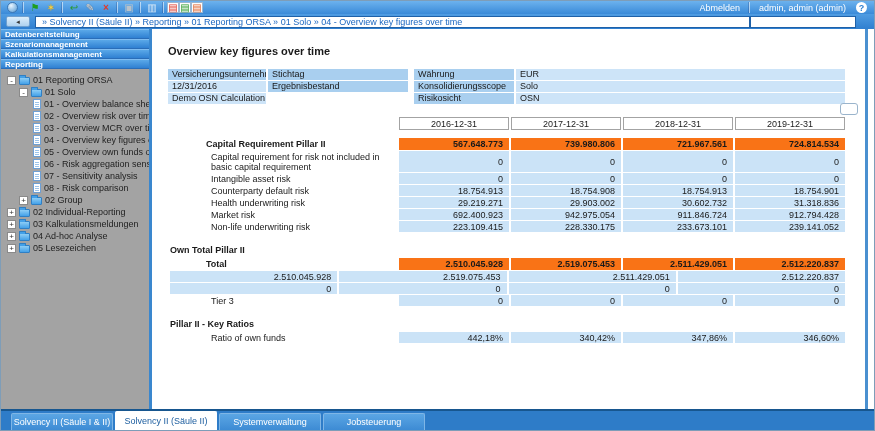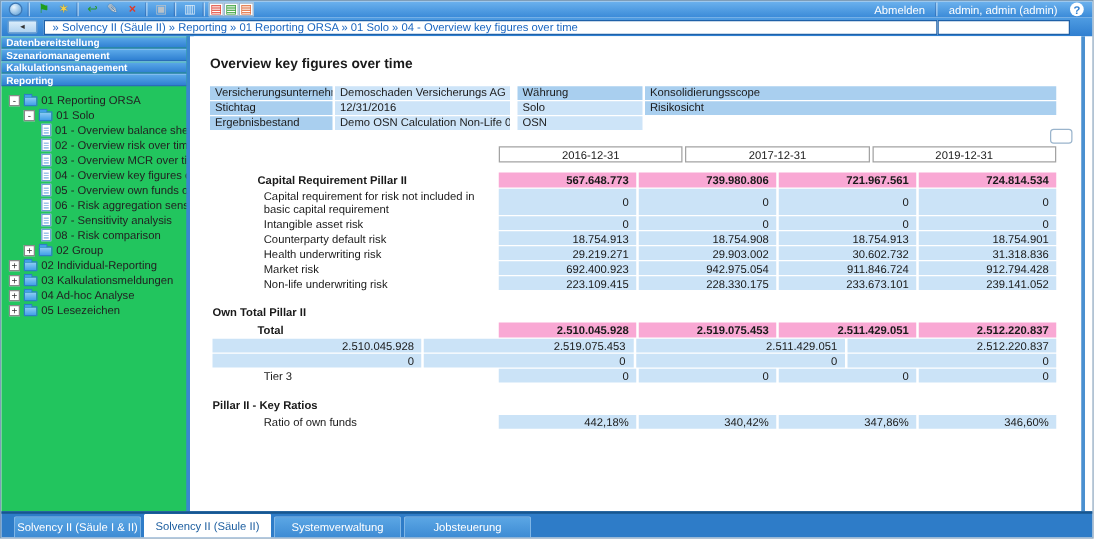--- a/index.html
+++ b/index.html
@@ -42,21 +42,21 @@
                   background:linear-gradient(#dceefb,#aed1ef); border:1px solid #6d9fd0;
                   display:flex; align-items:center; justify-content:center;
                   font-size:6px; color:#333; cursor:pointer; }
   .crumb { flex:1; height:12px; background:#fff; border:1px solid #1f61a8;
            display:flex; align-items:center; padding-left:6px; font-size:9px;
            color:#1a66c0; white-space:nowrap; overflow:hidden; }
   .quick-search { width:106px; height:12px; border:1px solid #1f61a8; margin-right:18px;
                   font-size:9px; padding:0 3px; }
 
   
-  .sidebar { position:absolute; top:28px; left:0; width:151px; bottom:21px; background:#22c55e;
+  .sidebar { position:absolute; top:28px; left:0; width:151px; bottom:21px; background:#a3a3a3;
              border-right:3px solid #3a87ce; display:flex; flex-direction:column; }
   .acc-header { height:10px; background:linear-gradient(#5aa8e8,#2f80d2);
                 border-top:1px solid #7fbcf0; border-bottom:1px solid #2a6db8;
                 color:#fff; font-size:8px; font-weight:bold; line-height:9px;
                 padding-left:4px; cursor:pointer; }
   .tree { flex:1; padding:5px 0 0 6px; overflow:hidden; }
   .tree-row { display:flex; align-items:center; height:12px; font-size:9px; color:#222;
               white-space:nowrap; overflow:hidden; cursor:pointer; }
   .d1 { padding-left:12px; } .d2 { padding-left:26px; }
   .expander { width:9px; height:9px; border:1px solid #8a8a8a; background:#fff; color:#333;
@@ -93,21 +93,21 @@
   .t-label { width:193px; flex:0 0 auto; font-size:9px; color:#1a1a1a; display:flex;
              align-items:center; padding-left:2px; line-height:10px;margin-left:36px; }
   .t-label.sub { padding-left:7px; }
   .t-label.bold { font-weight:bold; }
   .t-cell { flex:1; margin-left:2px; background:#cbe3f7; font-size:9px; color:#1a1a1a;
             display:flex; align-items:center; justify-content:flex-end; padding-right:6px;
             min-height:11px; }
   .t-row.hdr { margin-bottom:8px; }
   .t-row.hdr .t-cell { background:#fff; border:1px solid #a3a3a3; justify-content:center;
                        padding-right:0; min-height:13px; }
-  .t-row.total .t-cell { background:#f9a8d4; font-weight:bold; min-height:12px; }
+  .t-row.total .t-cell { background:#f97316; font-weight:bold; min-height:12px; }
   .t-row.twoline .t-cell { min-height:21px; }
   .t-section { font-size:9px; font-weight:bold; color:#1a1a1a; margin:11px 0 3px 2px; }
   .gap-lg { margin-top:13px; }
 
   
   .tabbar { position:absolute; left:0; right:0; bottom:0; height:21px; background:#2e7cc8;
             border-top:2px solid #17568f; display:flex; align-items:flex-end;
             padding-left:10px; gap:2px; }
   .tab { width:102px; height:17px; background:linear-gradient(#5ba6e4,#3d8bd4);
          border:1px solid #7fb6e6; border-bottom:none; border-radius:2px 2px 0 0;
@@ -229,40 +229,41 @@
     </div>
   </div>
 
   <div class="content">
     <div class="page-title">Overview key figures over time</div>
     <div class="scroll-thumb"></div>
 
     <div class="info-wrap">
       <div class="info-grid info-left">
         <div class="info-label">Versicherungsunternehmen</div>
-        <div class="info-value">Demoschaden Versicherungs AG</div>
         <div class="info-label">Stichtag</div>
         <div class="info-value">12/31/2016</div>
         <div class="info-label">Ergebnisbestand</div>
         <div class="info-value">Demo OSN Calculation Non-Life 04 - 189</div>
       </div>
       <div class="info-grid info-right">
         <div class="info-label">Währung</div>
+        <div class="info-value">EUR</div>
         <div class="info-label">Konsolidierungsscope</div>
         <div class="info-value">Solo</div>
         <div class="info-label">Risikosicht</div>
         <div class="info-value">OSN</div>
       </div>
     </div>
 
     <div class="table-wrap">
       <div class="t-row hdr">
         <div class="t-label"></div>
         <div class="t-cell">2016-12-31</div>
         <div class="t-cell">2017-12-31</div>
+        <div class="t-cell">2018-12-31</div>
         <div class="t-cell">2019-12-31</div>
       </div>
 
       <div class="t-row total">
         <div class="t-label bold">Capital Requirement Pillar II</div>
         <div class="t-cell">567.648.773</div>
         <div class="t-cell">739.980.806</div>
         <div class="t-cell">721.967.561</div>
         <div class="t-cell">724.814.534</div>
       </div>

